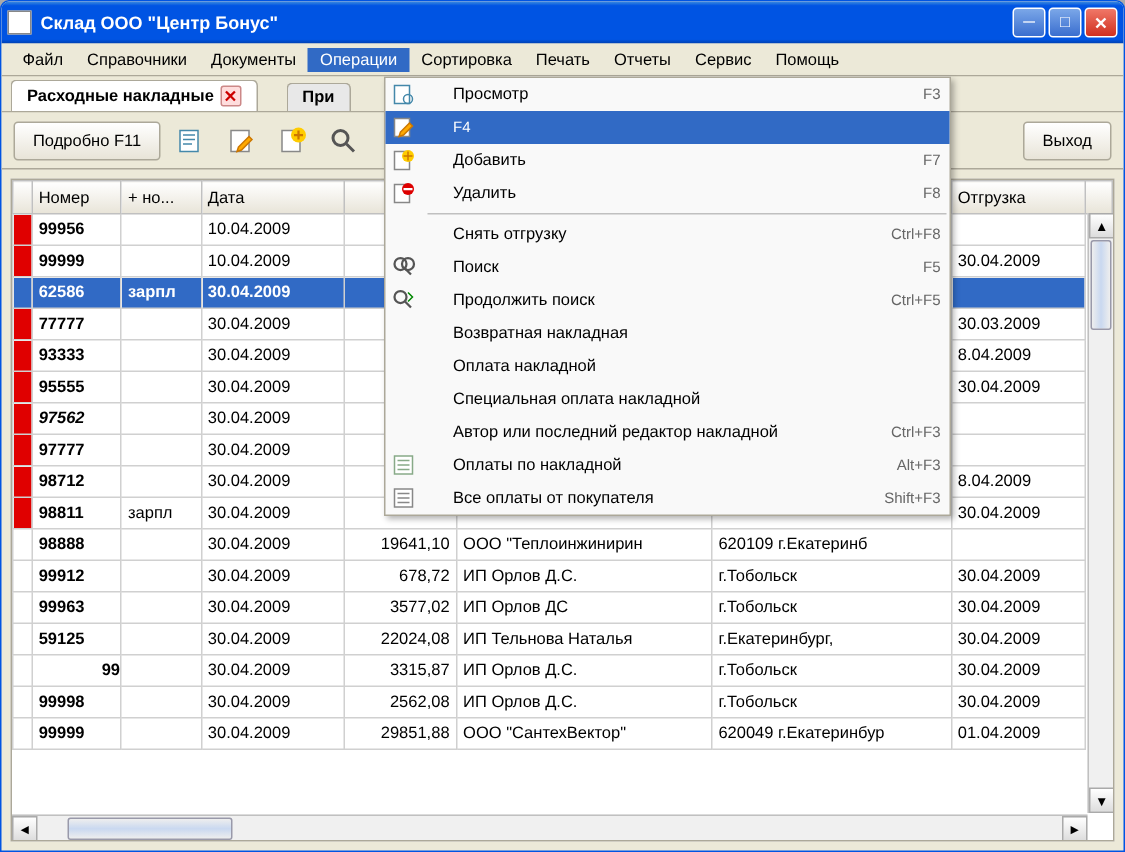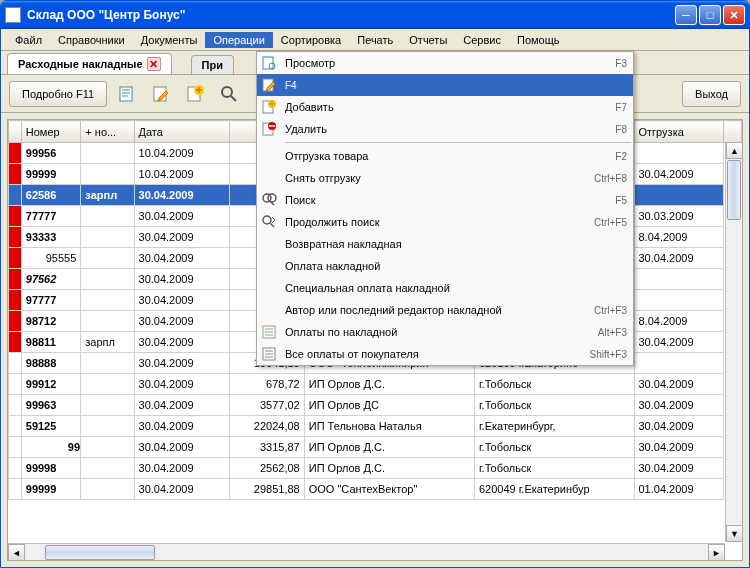--- a/index.html
+++ b/index.html
@@ -29,21 +29,21 @@
 .marker-col { width: 12px; padding: 0; }
 .marker-red { background: #e00000; }
 tr.selected td { background: #316ac5; color: #fff; font-weight: bold; }
 .num-col { text-align: right; }
 .scrollbar-v { position: absolute; right: 0; top: 22px; bottom: 18px; width: 17px; background: #f0f0f0; border-left: 1px solid #c0c0c0; }
 .scrollbar-h { position: absolute; left: 0; right: 17px; bottom: 0; height: 17px; background: #f0f0f0; border-top: 1px solid #c0c0c0; display:flex; }
 .sb-btn { width:17px; height:17px; background: linear-gradient(to bottom,#fff,#ddd); border:1px solid #aaa; display:flex; align-items:center; justify-content:center; font-size:9px; }
 .sb-thumb-v { position:absolute; left:1px; right:1px; top:18px; height:60px; background: linear-gradient(to right,#eee,#c9d8f0,#eee); border:1px solid #99a; border-radius:2px;}
 .sb-thumb-h { width:110px; height:15px; margin-left:20px; margin-top:1px; background: linear-gradient(to bottom,#eee,#c9d8f0,#eee); border:1px solid #99a; border-radius:2px;}
 .dropdown { position: absolute; left: 255px; top: 50px; width: 378px; background: #f9f9f9; border: 1px solid #aca899; box-shadow: 2px 2px 4px rgba(0,0,0,0.3); z-index: 100; }
-.dd-item { display: flex; align-items: center; height: 22px; padding: 0 6px 0 2px; cursor: pointer; }
+.dd-item { display: flex; align-items: center; height: 22px; padding: 0 6px 0 2px; cursor: pointer; gap: 17px; }
 .dd-item.highlight { background: #316ac5; color: #fff; }
 .dd-icon { width: 20px; height: 18px; display: flex; align-items: center; justify-content: center; margin-right: 6px; }
 .dd-label { flex: 1; }
 .dd-shortcut { color: #666; font-size: 10px; }
 .dd-item.highlight .dd-shortcut { color: #fff; }
 .dd-sep { height: 1px; background: #c0c0c0; margin: 2px 2px 2px 28px; }
 </style>
 </head>
 <body>
 
@@ -183,21 +183,21 @@
             <td style="font-weight: bold;">93333</td>
             <td></td>
             <td>30.04.2009</td>
             <td class="num-col"></td>
             <td></td>
             <td></td>
             <td>8.04.2009</td>
           </tr>
           <tr>
             <td class="marker-col marker-red"></td>
-            <td style="font-weight: normal; text-align: right;">95555</td>
+            <td style="font-weight: bold;">95555</td>
             <td></td>
             <td>30.04.2009</td>
             <td class="num-col"></td>
             <td></td>
             <td></td>
             <td>30.04.2009</td>
           </tr>
           <tr>
             <td class="marker-col marker-red"></td>
             <td style="font-weight: bold; font-style: italic;">97562</td>
@@ -361,25 +361,20 @@
             <circle cx="11" cy="5" r="4" fill="#d00"></circle>
             <path d="M8 5h6" stroke="#fff" stroke-width="1.5"></path>
           </svg>
         </span>
         <span class="dd-label">Удалить</span>
         <span class="dd-shortcut">F8</span>
       </div>
       <div class="dd-sep"></div>
       <div class="dd-item">
         <span class="dd-icon"></span>
-        <span class="dd-label">Отгрузка товара</span>
-        <span class="dd-shortcut">F2</span>
-      </div>
-      <div class="dd-item">
-        <span class="dd-icon"></span>
         <span class="dd-label">Снять отгрузку</span>
         <span class="dd-shortcut">Ctrl+F8</span>
       </div>
       <div class="dd-item">
         <span class="dd-icon">
           <svg width="16" height="16" viewBox="0 0 16 16">
             <circle cx="6" cy="6" r="4" fill="none" stroke="#555" stroke-width="1.5"></circle>
             <path d="M9 9l4 4" stroke="#555" stroke-width="1.5"></path>
             <circle cx="11" cy="6" r="4" fill="none" stroke="#555" stroke-width="1.5"></circle>
           </svg>

